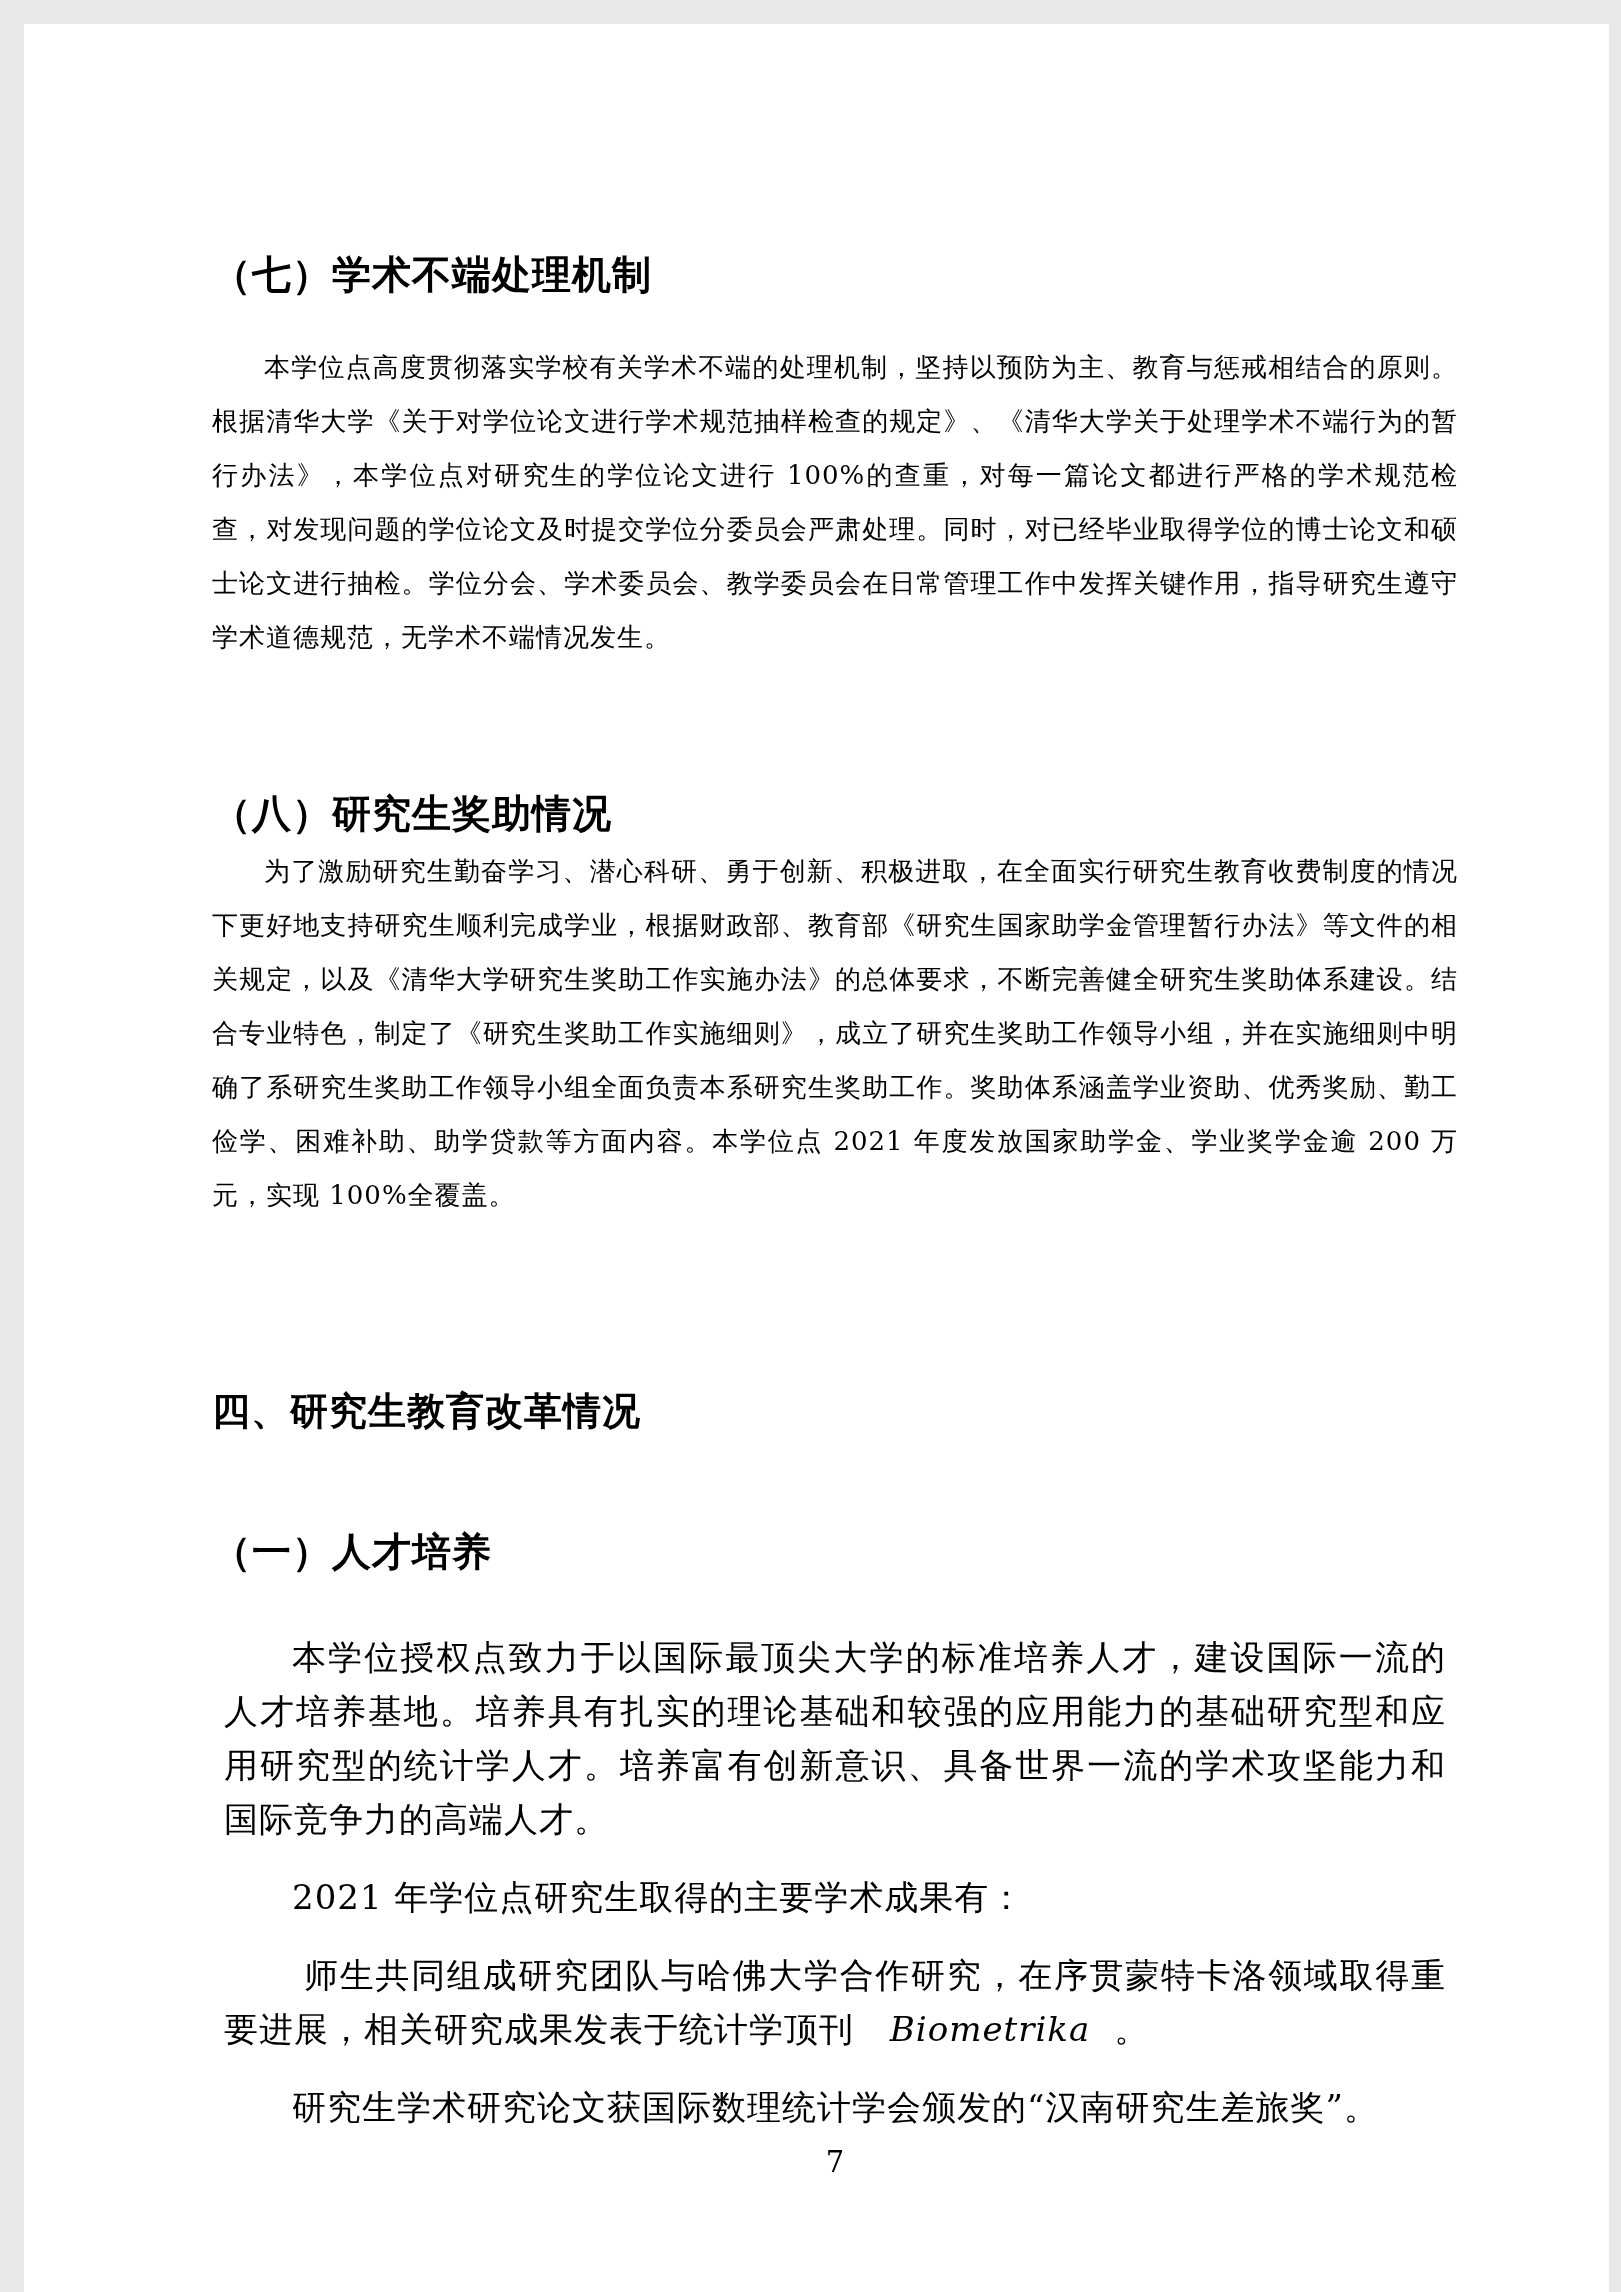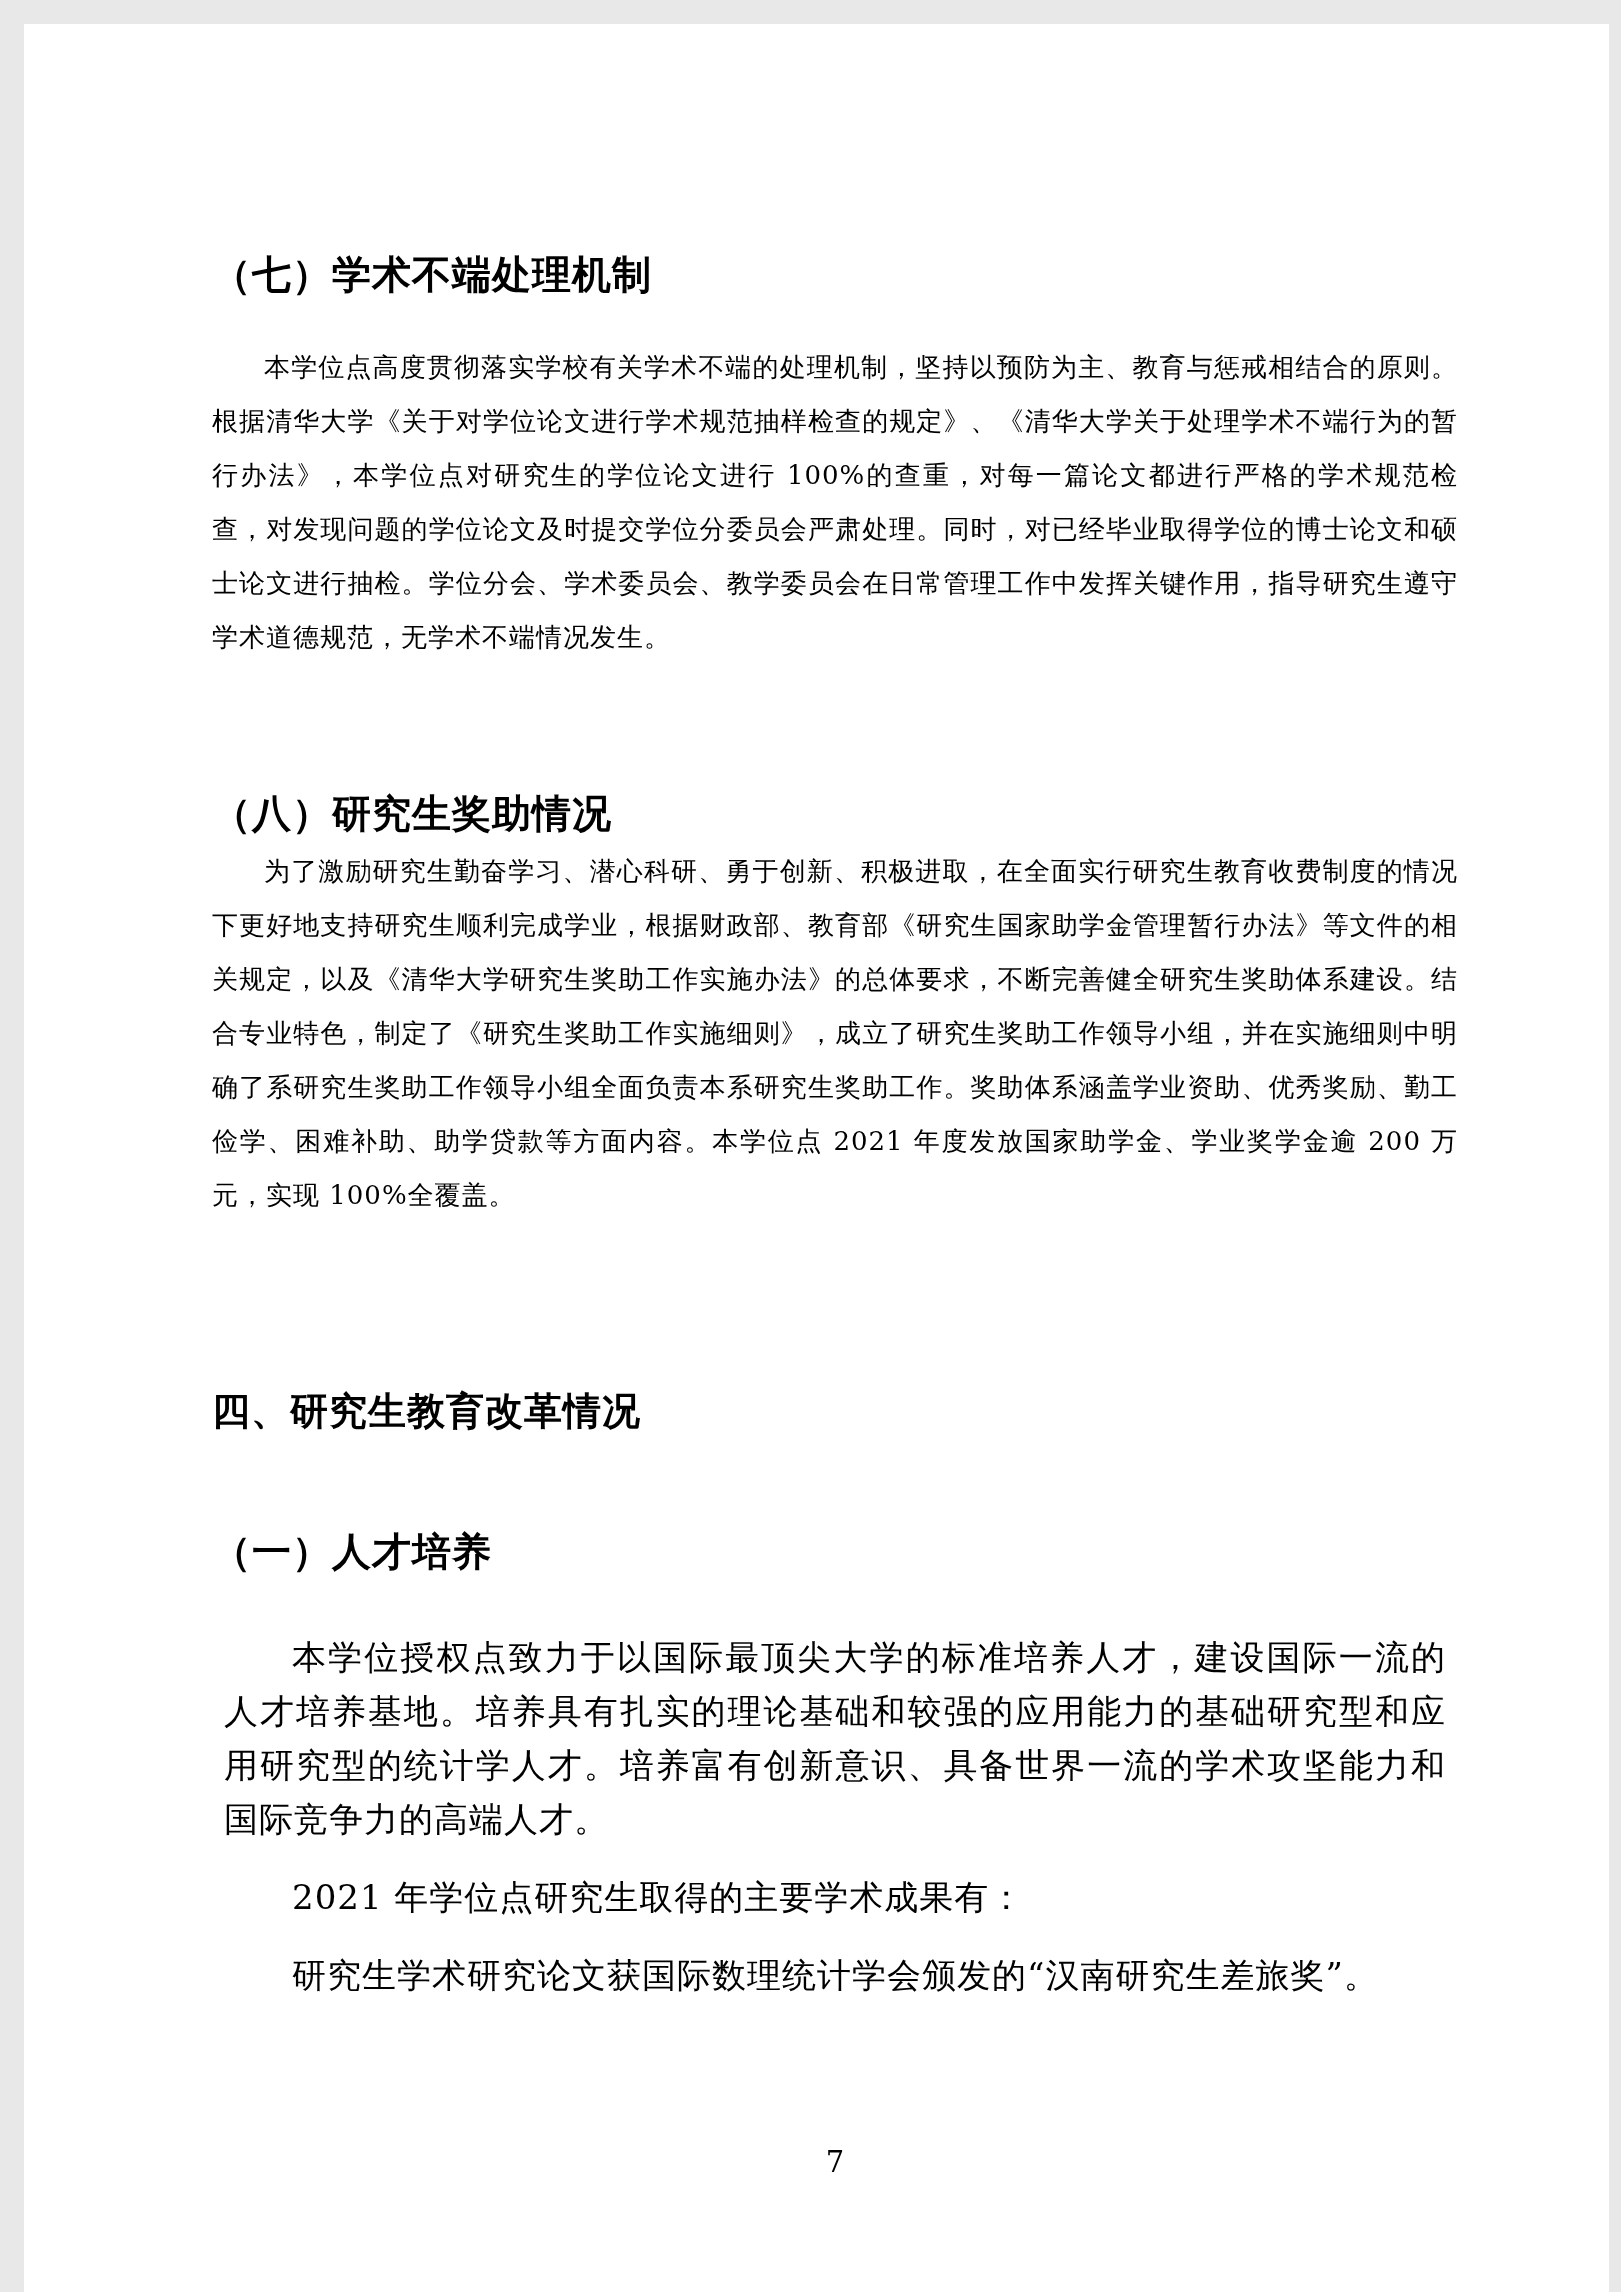--- a/index.html
+++ b/index.html
@@ -71,19 +71,20 @@
 
   <p class="block body-para" style="top: 808px;">为了激励研究生勤奋学习、潜心科研、勇于创新、积极进取，在全面实行研究生教育收费制度的情况下更好地支持研究生顺利完成学业，根据财政部、教育部《研究生国家助学金管理暂行办法》等文件的相关规定，以及《清华大学研究生奖助工作实施办法》的总体要求，不断完善健全研究生奖助体系建设。结合专业特色，制定了《研究生奖助工作实施细则》，成立了研究生奖助工作领导小组，并在实施细则中明确了系研究生奖助工作领导小组全面负责本系研究生奖助工作。奖助体系涵盖学业资助、优秀奖励、勤工俭学、困难补助、助学贷款等方面内容。本学位点 2021 年度发放国家助学金、学业奖学金逾 200 万元，实现 100%全覆盖。</p>
 
   <h1 class="block h-chapter" style="top: 1354px;">四、研究生教育改革情况</h1>
 
   <h2 class="block h-sub" style="top: 1494px;">（一）人才培养</h2>
 
   <div class="block flow" style="top: 1582px;">
     <p>本学位授权点致力于以国际最顶尖大学的标准培养人才，建设国际一流的人才培养基地。培养具有扎实的理论基础和较强的应用能力的基础研究型和应用研究型的统计学人才。培养富有创新意识、具备世界一流的学术攻坚能力和国际竞争力的高端人才。</p>
     <p>2021 年学位点研究生取得的主要学术成果有：</p>
+    <p><span>师生共同组成研究团队与哈佛大学合作研究，在序贯蒙特卡洛领域取得重要进展，相关研究成果发表于统计学顶刊 </span><span class="journal-italic">Biometrika</span><span>。</span></p>
     <p>研究生学术研究论文获国际数理统计学会颁发的“汉南研究生差旅奖”。</p>
   </div>
 
   <div class="page-number">7</div>
 
 </div>
 
 
 </body></html>

